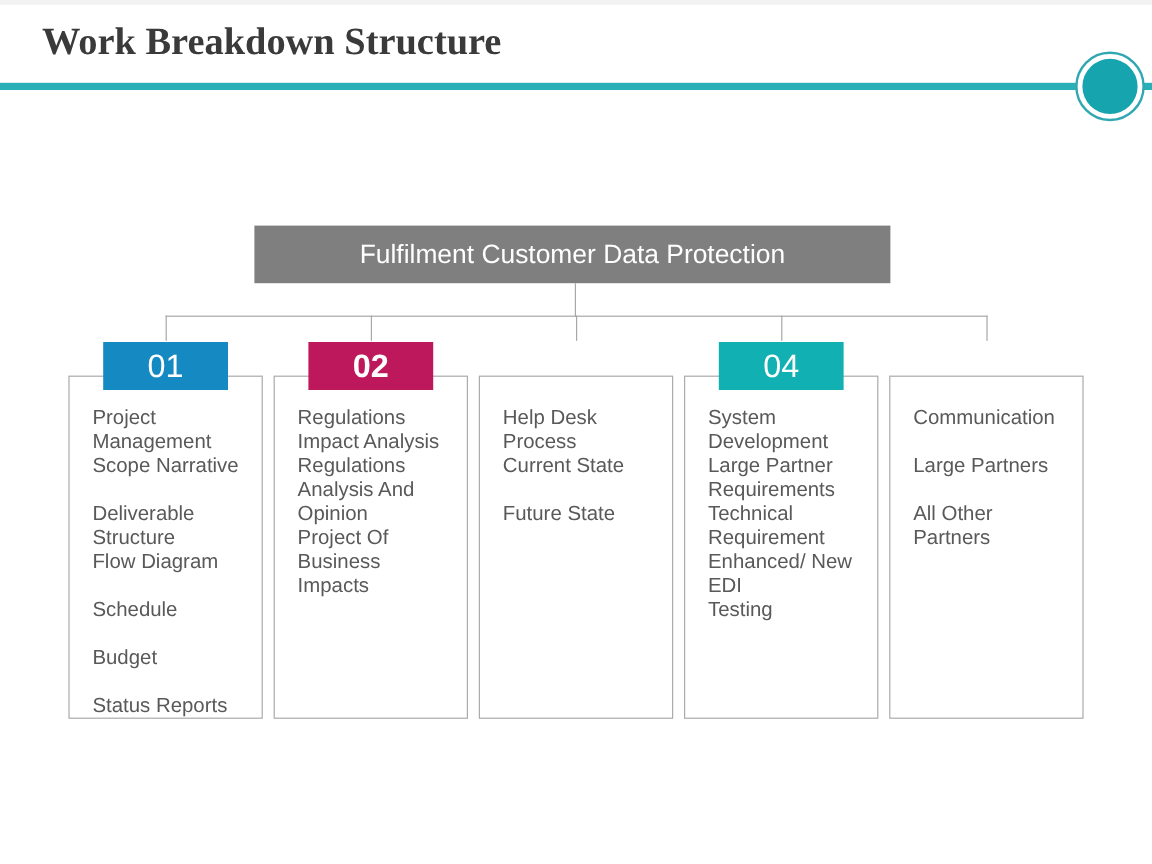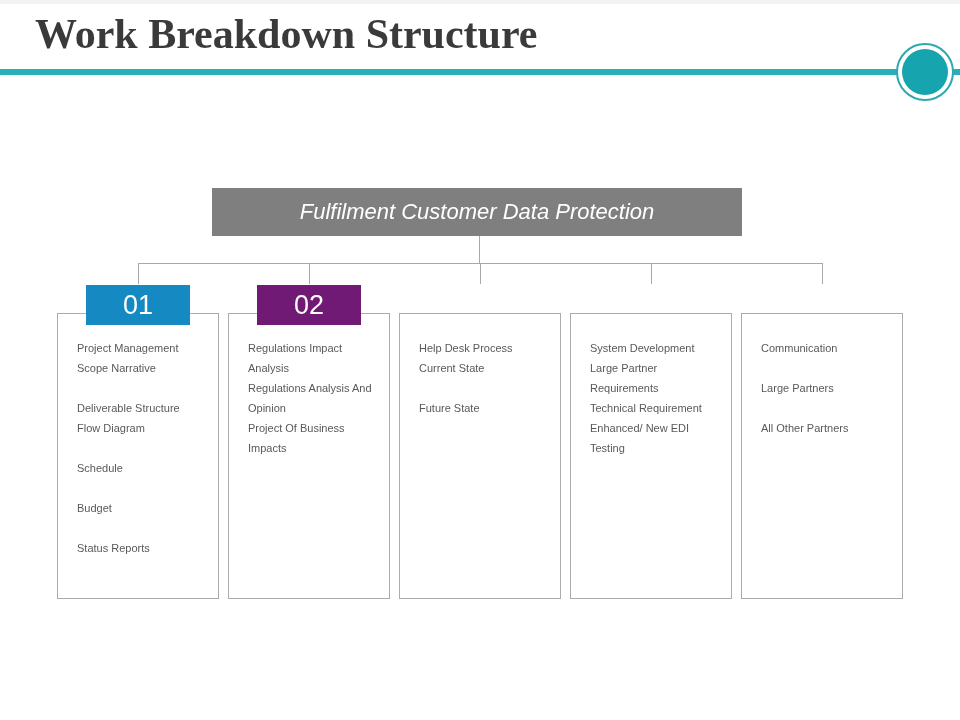--- a/index.html
+++ b/index.html
@@ -13,21 +13,21 @@
     font-family: "Liberation Sans", sans-serif;
   }
   .top-band {
     position: absolute; left: 0; top: 0; width: 960px; height: 4px;
     background: #f2f2f2;
   }
   .title {
     position: absolute; left: 35px; top: 10px;
     font-family: "Liberation Serif", serif;
     font-weight: bold;
-    font-size: 42px;
+    font-size: 32px;
     line-height: 48px;
     color: #3a3a3a;
     letter-spacing: 0px;
     white-space: nowrap;
   }
   .accent-rule {
     position: absolute; left: 0; top: 69px; width: 960px; height: 6px;
     background: #29b0b6; z-index: 1;
   }
   .accent-ring {
@@ -71,40 +71,40 @@
     position: absolute; left: 28px; top: -29px; width: 104px; height: 40px;
     color: #ffffff;
     font-size: 27px;
     line-height: 40px;
     text-align: center;
     z-index: 4;
   }
   .items {
     position: absolute; left: 0; top: 0; right: 0; bottom: 0;
     padding: 24px 8px 0 19px;
-    font-size: 11px;
+    font-size: 17px;
     line-height: 20px;
     color: #595959;
     white-space: pre-line;
     overflow: hidden;
   }
 </style>
 </head>
 <body>
 
 <div class="slide">
   <div class="top-band"></div>
 
   <div class="title">Work Breakdown Structure</div>
 
   <div class="accent-rule"></div>
   <div class="accent-ring"></div>
   <div class="accent-dot" style="background-color: rgb(22, 164, 174);"></div>
 
-  <div class="root-node" style="background-color: rgb(127, 127, 127); font-style: italic;">Fulfilment Customer Data Protection</div>
+  <div class="root-node" style="background-color: rgb(127, 127, 127);">Fulfilment Customer Data Protection</div>
 
   <div class="conn conn-root-stub"></div>
   <div class="conn conn-hline"></div>
   <div class="conn conn-stub s1"></div>
   <div class="conn conn-stub s2"></div>
   <div class="conn conn-stub s3"></div>
   <div class="conn conn-stub s4"></div>
   <div class="conn conn-stub s5"></div>
 
   <div class="col c1">
@@ -116,34 +116,35 @@
 Flow Diagram
 
 Schedule
 
 Budget
 
 Status Reports</div>
   </div>
 
   <div class="col c2">
-    <div class="num-badge" style="background-color: #701a75;">02</div>
+    <div class="num-badge" style="background-color: #be185d; font-weight: bold;">02</div>
     <div class="items">Regulations Impact Analysis
 Regulations Analysis And Opinion
 Project Of Business Impacts</div>
   </div>
 
   <div class="col c3">
     <div class="items">Help Desk Process
 Current State
 
 Future State</div>
   </div>
 
   <div class="col c4">
+    <div class="num-badge" style="background-color: rgb(17, 176, 178);">04</div>
     <div class="items">System Development
 Large Partner Requirements
 Technical Requirement
 Enhanced/ New EDI
 Testing</div>
   </div>
 
   <div class="col c5">
     <div class="items">Communication
 

